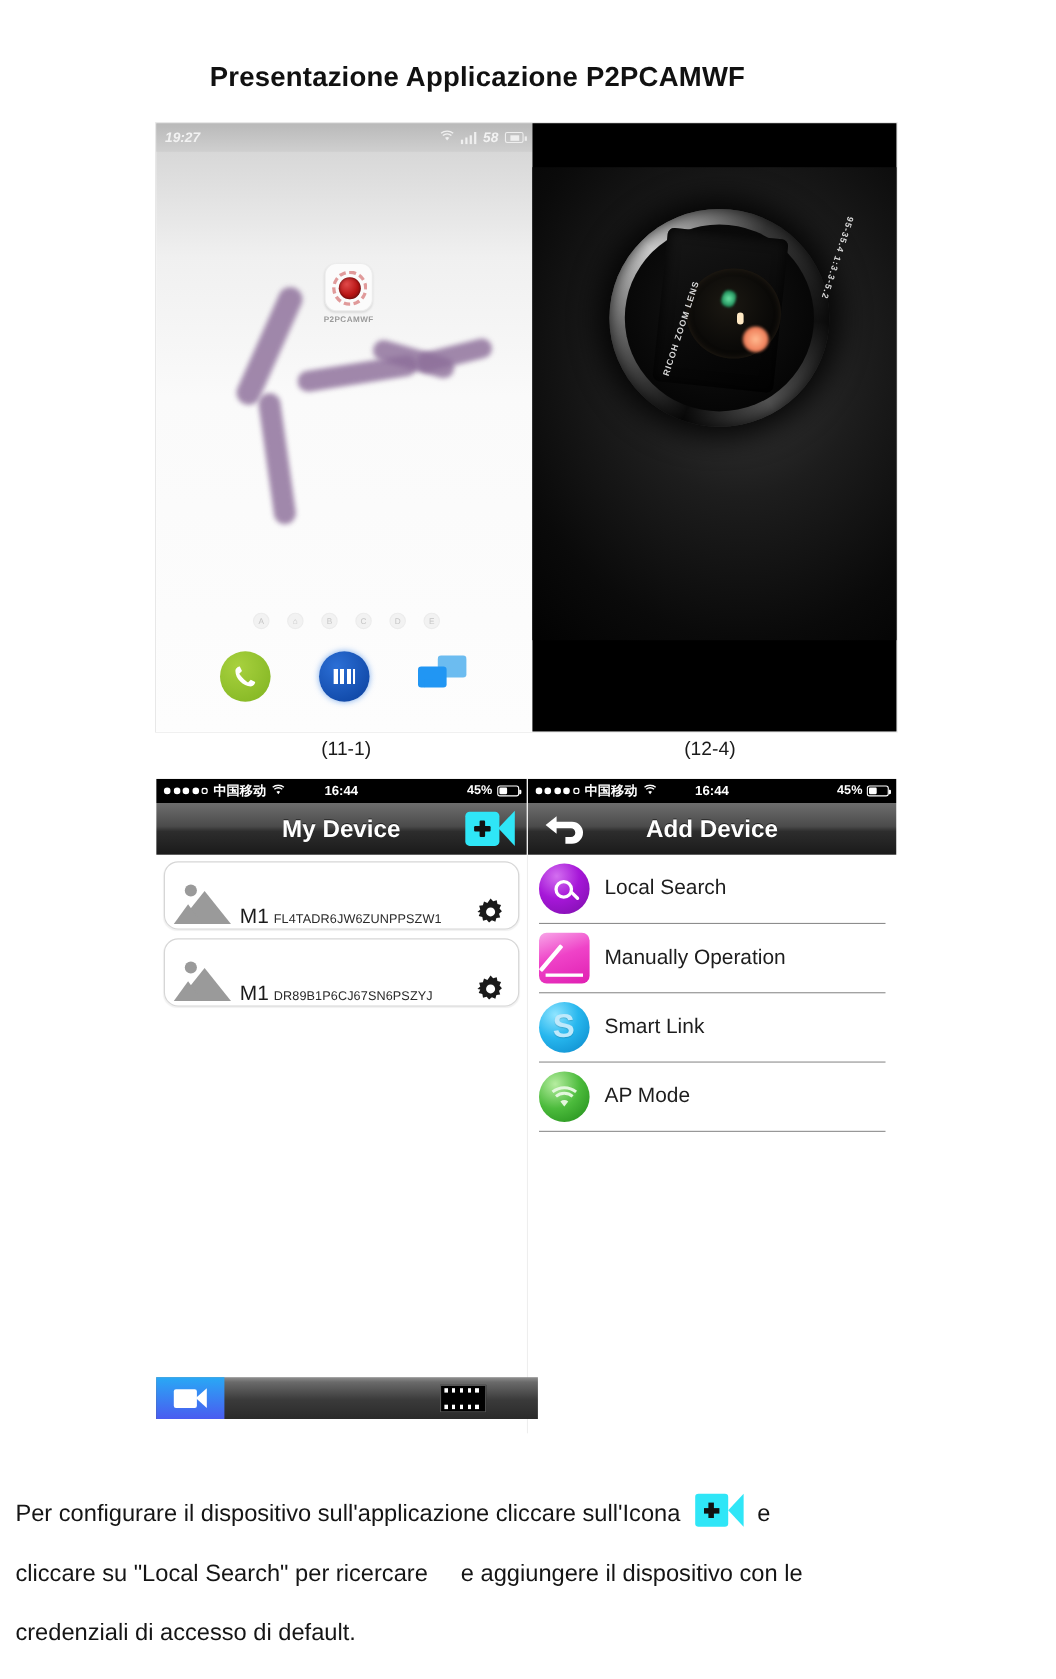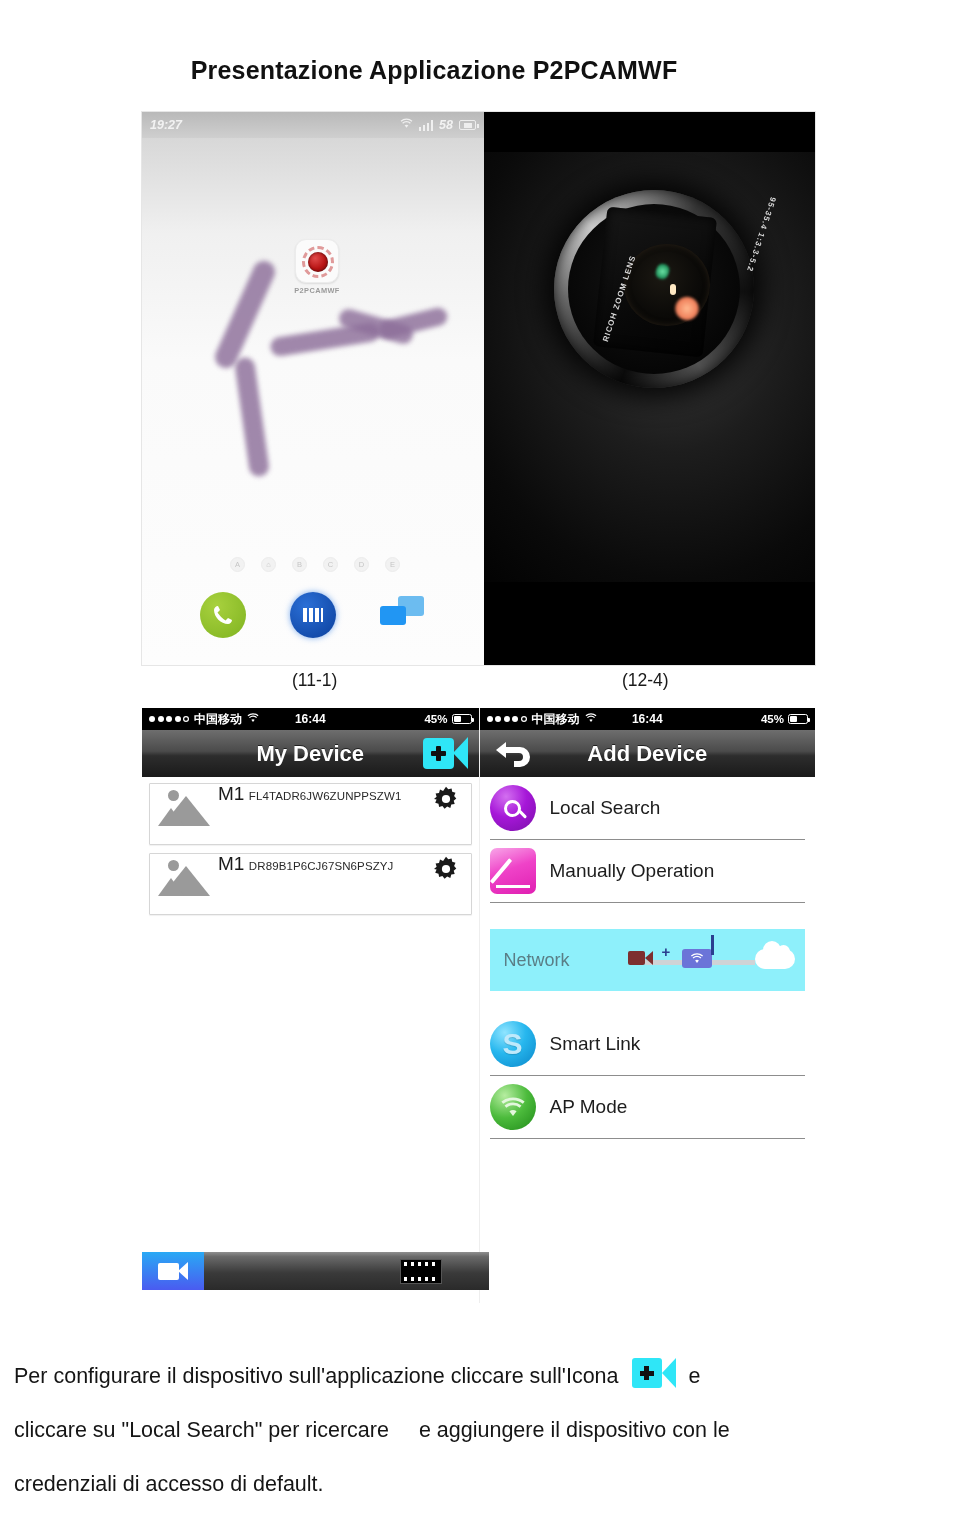--- a/index.html
+++ b/index.html
@@ -198,22 +198,22 @@
   .cam-plus .bodyb:after  { content:""; position:absolute; left:13px; top:8px; width:5px; height:15px; background:#111; border-radius:1px; }
   .cam-plus .lensb {
     width: 0; height: 0; border-top: 16px solid transparent; border-bottom: 16px solid transparent;
     border-right: 15px solid #2fe6f7; margin-left: -1px;
   }
   .back-arrow { position: absolute; left: 12px; top: 9px; width: 40px; height: 30px; }
 
   .dev-list { padding: 6px 7px 0 7px; }
   .dev-card {
     height: 62px; margin-bottom: 8px; background: #fff;
-    border: 1px solid #d6d6d6; border-radius: 1px;
-    display: flex; align-items: flex-start; padding: 0 10px 0 6px;
+    border: 1px solid #d6d6d6; border-radius: 13px;
+    display: flex; align-items: flex-end; padding: 0 10px 0 6px;
     box-shadow: 0 1px 1px rgba(0,0,0,.06);
   }
   .thumb { width: 56px; height: 46px; position: relative; flex: 0 0 56px; }
   .thumb .mtn {
     position:absolute; left: 6px; bottom: 4px; width: 0; height: 0;
     border-left: 24px solid transparent; border-right: 24px solid transparent; border-bottom: 30px solid #9a9a9a;
   }
   .thumb .mtn2 {
     position:absolute; left: 2px; bottom: 4px; width: 0; height: 0;
     border-left: 13px solid transparent; border-right: 13px solid transparent; border-bottom: 18px solid #9a9a9a;
@@ -508,41 +508,20 @@
         <span class="ico ico-search">
             <span class="mg"></span>
           </span>
         <span class="lbl">Local Search</span>
       </div>
       <div class="menu-row">
         <span class="ico ico-pencil"></span>
         <span class="lbl">Manually Operation</span>
       </div>
 
-      <div class="network-banner">
-        <span class="nb-label">Network</span>
-        <span class="nb-diagram">
-          <span class="nb-line" style="left:35px;width:42px;"></span>
-          <span class="nb-line" style="left:100px;right:42px;"></span>
-          <span class="nb-cam">
-              <span class="b"></span>
-              <span class="t"></span>
-            </span>
-          <span class="nb-plus">+</span>
-          <span class="nb-router">
-            <svg width="14" height="11" viewBox="0 0 12 10">
-                <path d="M6 9 L4.3 6.8 a2.9 2.9 0 0 1 3.4 0 Z" fill="#fff"></path>
-                <path d="M2.4 4.6 a5.6 5.6 0 0 1 7.2 0" stroke="#fff" stroke-width="1.2" fill="none"></path>
-                <path d="M0.9 2.7 a8 8 0 0 1 10.2 0" stroke="#fff" stroke-width="1.2" fill="none"></path>
-              </svg>
-          </span>
-          <span class="nb-ant"></span>
-          <span class="nb-cloud"></span>
-        </span>
-      </div>
 
       <div class="menu-row">
         <span class="ico ico-smart">S</span>
         <span class="lbl">Smart Link</span>
       </div>
       <div class="menu-row">
         <span class="ico ico-ap">
           <svg width="26" height="21" viewBox="0 0 12 10">
               <path d="M6 9 L4.3 6.8 a2.9 2.9 0 0 1 3.4 0 Z" fill="#e3f7dd"></path>
               <path d="M2.4 4.6 a5.6 5.6 0 0 1 7.2 0" stroke="#e3f7dd" stroke-width="1.3" fill="none"></path>

